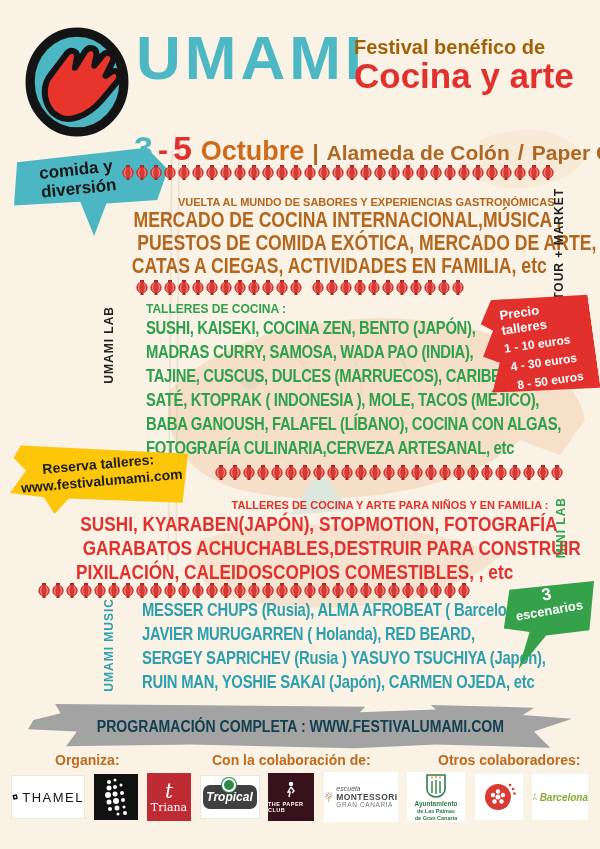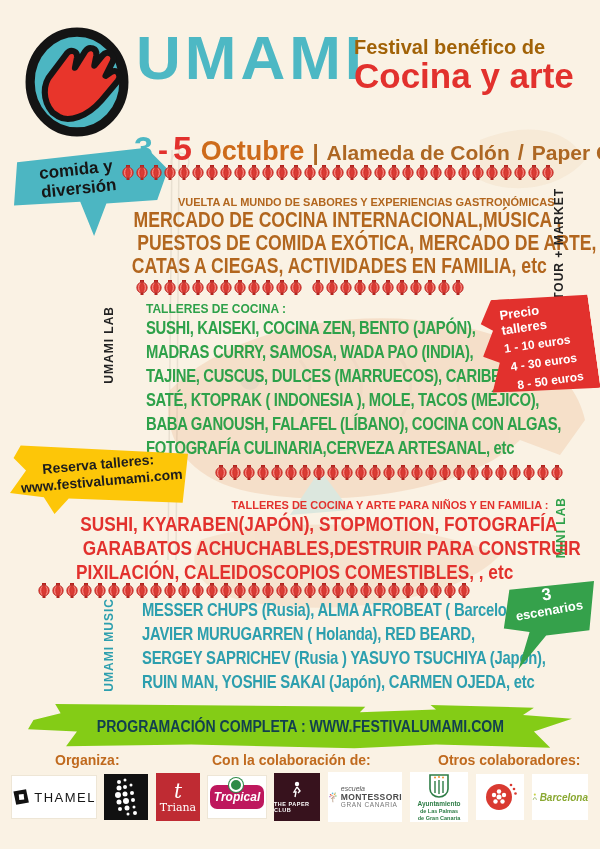--- a/index.html
+++ b/index.html
@@ -87,40 +87,40 @@
                  font-size:11px; font-weight:bold; color:#e2312d; white-space:nowrap; }
   .mini-lines{ position:absolute; left:28px; top:512px; width:528px; text-align:center;
                color:#e2312d; font-weight:bold; font-size:21px; line-height:24px; white-space:nowrap; }
   .mini-lines .sq{ transform:scaleX(.82); }
 
   .music-lines{ position:absolute; left:142px; top:598px; color:#2d9fae; font-weight:bold;
                 font-size:19px; line-height:24px; white-space:nowrap; letter-spacing:-0.3px; }
 
   
   .program-ribbon{ position:absolute; left:28px; top:704px; width:544px; height:46px;
-    background:#84cc16; display:flex; align-items:center; justify-content:center;
+    background:#a3a3a3; display:flex; align-items:center; justify-content:center;
     clip-path:polygon(1% 35%, 6% 20%, 5% 0%, 62% 6%, 61% 18%, 75% 12%, 74% 2%, 93% 8%, 91% 24%, 100% 32%, 93% 60%, 96% 95%, 75% 88%, 60% 96%, 30% 88%, 7% 92%, 9% 60%, 0% 55%); }
   .program-ribbon span{ color:#12404e; font-weight:bold; font-size:16px; white-space:nowrap;
     display:inline-block; transform:scaleX(.88); }
 
   .f-label{ position:absolute; top:752px; font-size:14px; font-weight:bold; color:#c06a1e; }
   .f-org{ left:55px; } .f-colab{ left:212px; } .f-otros{ left:438px; }
 
   .logos-row{ position:absolute; left:12px; top:772px; width:576px; display:flex;
               align-items:center; justify-content:space-between; }
   .tile{ display:flex; align-items:center; justify-content:center; flex-direction:column; }
   .t-white{ background:#fff; box-shadow:0 0 0 1px #eee6d6; }
-  .tile-thamel{ width:84px; height:42px; flex-direction:row; gap:4px; }
+  .tile-thamel{ width:72px; height:42px; flex-direction:row; gap:4px; }
   .thamel-text{ font-size:13px; letter-spacing:1.5px; color:#161616; }
   .tile-dots{ width:44px; height:46px; background:#111; }
   .tile-triana{ width:44px; height:48px; background:#bf2b33; color:#fff; }
   .triana-t{ font-family:"DejaVu Serif", serif; font-style:italic; font-size:20px; line-height:20px; }
   .triana-name{ font-family:"DejaVu Serif", serif; font-size:11px; }
   .tile-tropical{ width:58px; height:42px; position:relative; }
-  .tropical-pill{ background:#be185d; border-radius:7px; width:54px; height:24px; display:flex;
+  .tropical-pill{ background:#404040; border-radius:7px; width:54px; height:24px; display:flex;
                   align-items:center; justify-content:center; color:#fff; font-style:italic;
                   font-weight:bold; font-size:12px; }
   .tropical-crest{ position:absolute; top:2px; left:21px; width:14px; height:14px; border-radius:50%;
                    background:#2e8b46; border:2px solid #fff; box-shadow:0 0 0 1px #2e8b46; }
   .tile-paper{ width:46px; height:48px; background:#37121d; color:#fff; gap:2px; }
   .paper-name{ font-size:5.5px; font-weight:bold; letter-spacing:.5px; }
   .tile-montessori{ width:74px; height:50px; flex-direction:row; gap:3px; background:#fff; }
   .mont-col{ display:flex; flex-direction:column; line-height:8px; }
   .mont-escuela{ font-style:italic; font-size:7px; color:#555; }
   .mont-name{ font-size:8.5px; font-weight:bold; color:#4a4a4a; letter-spacing:.4px; }

